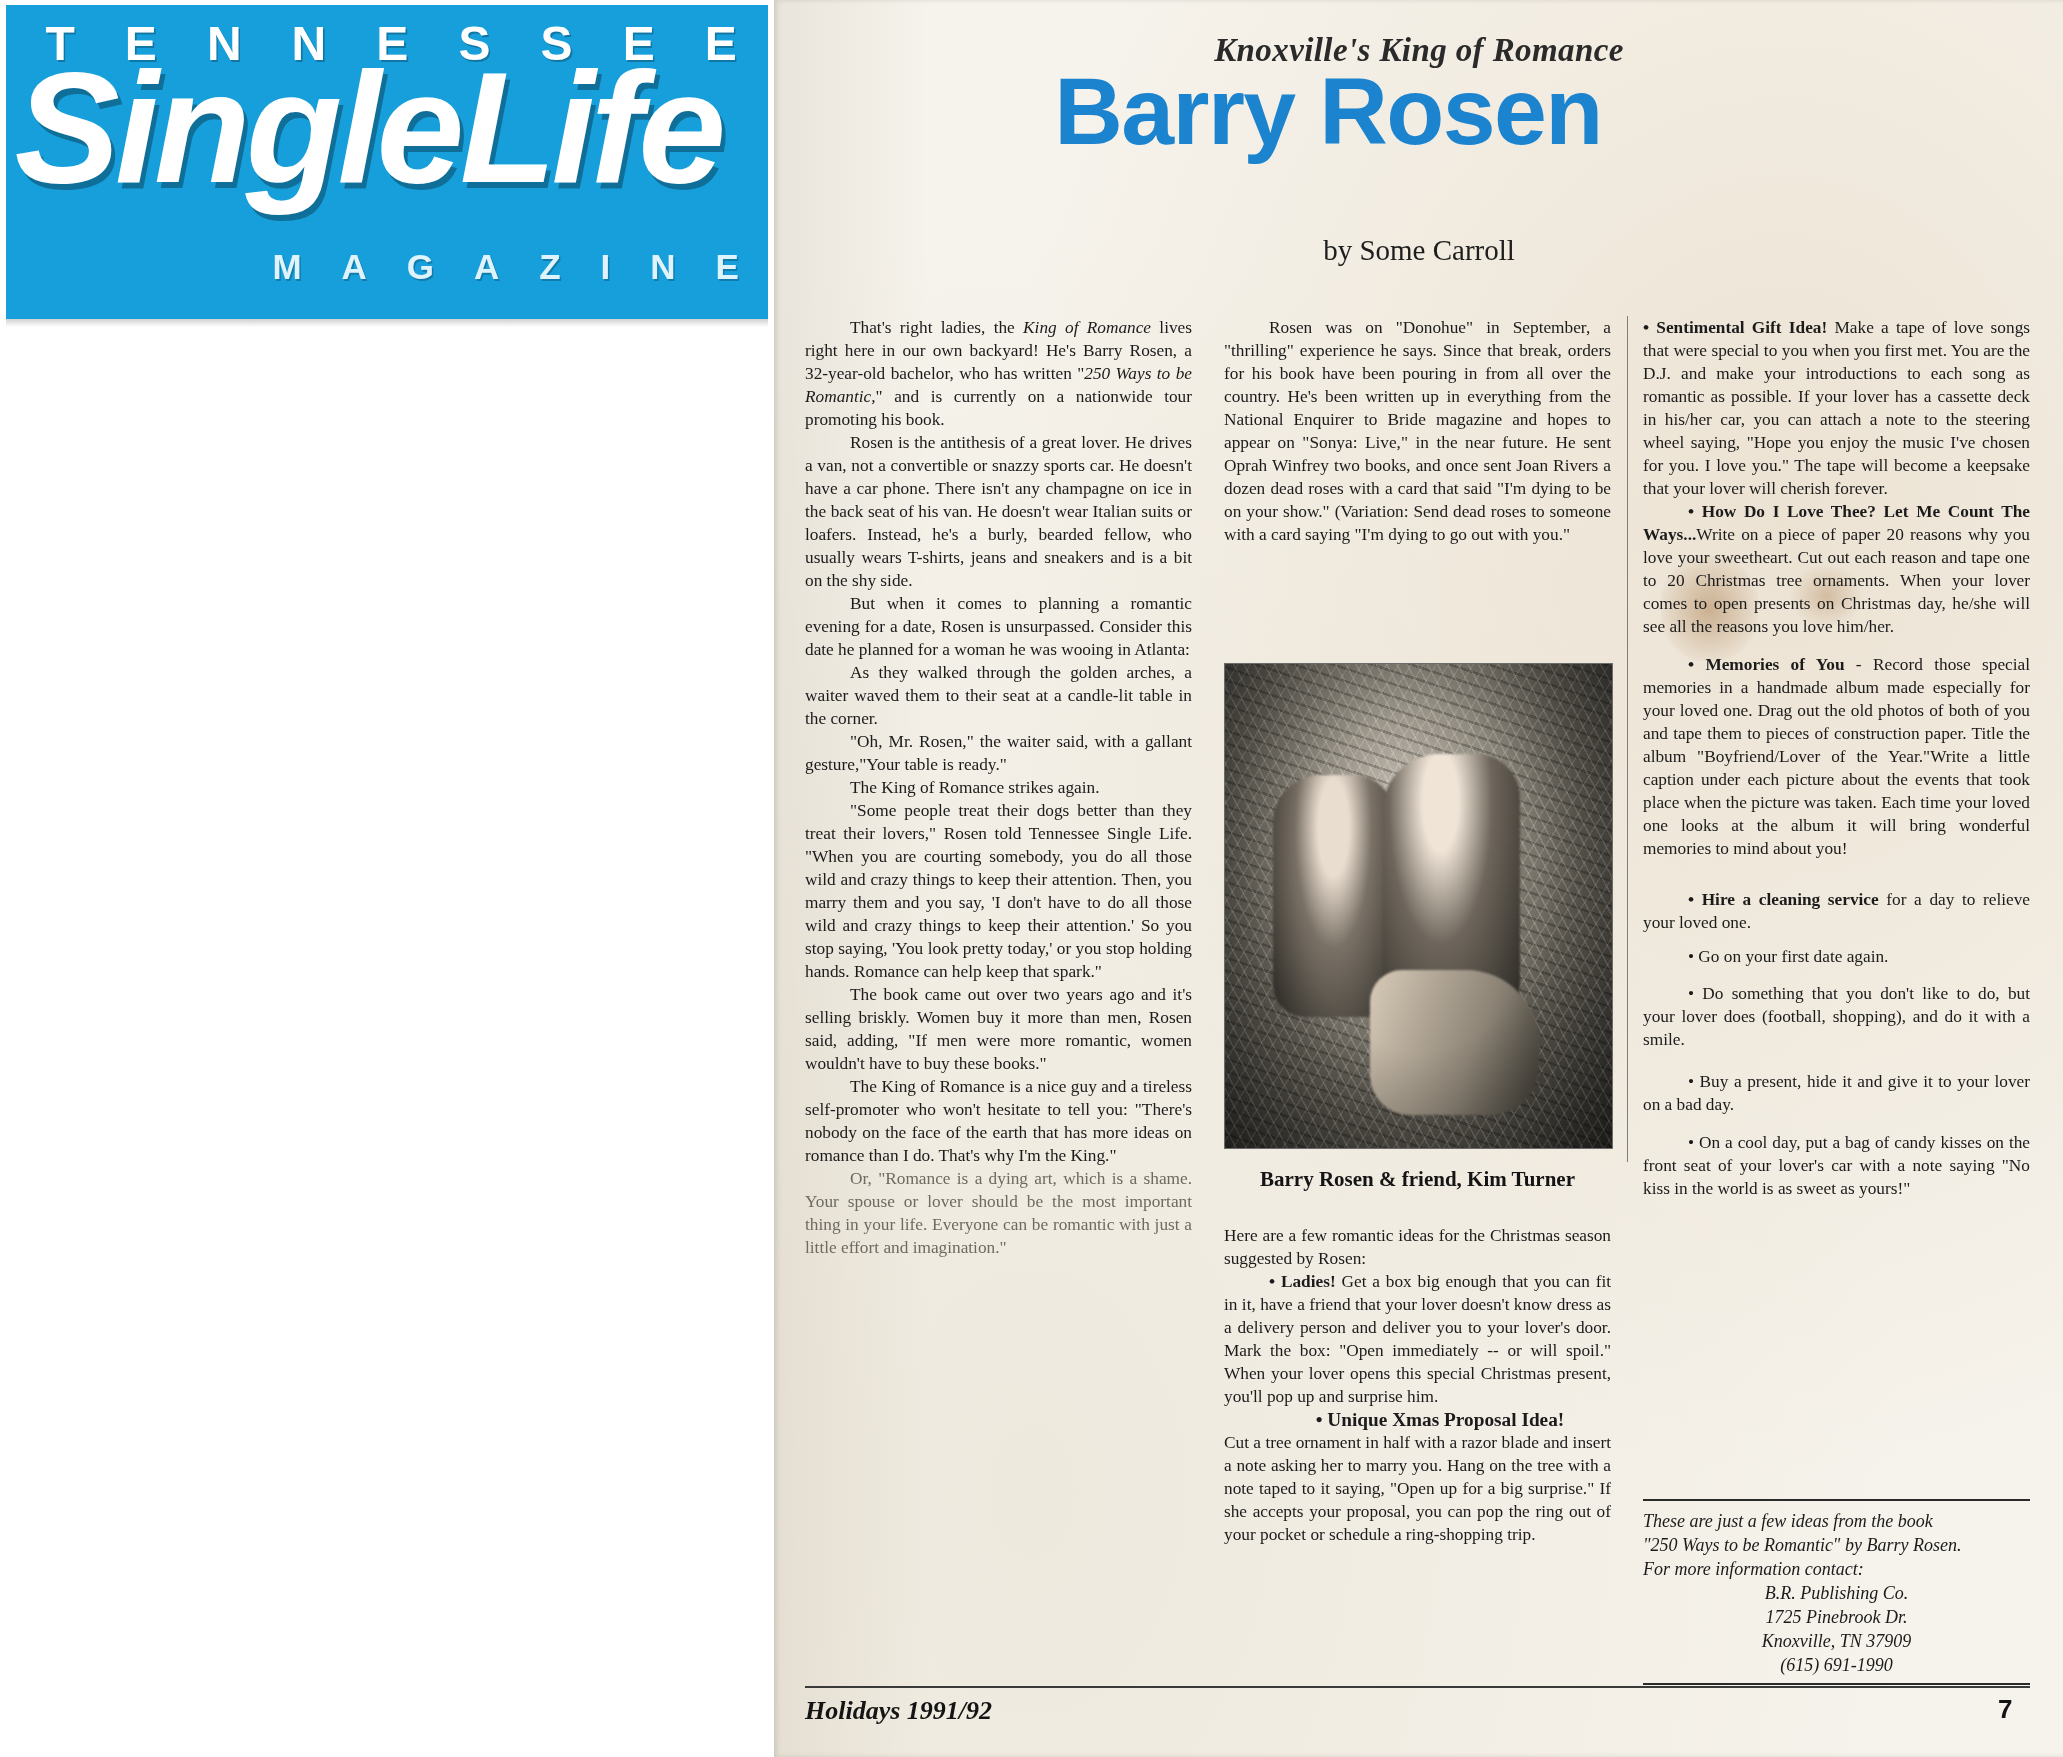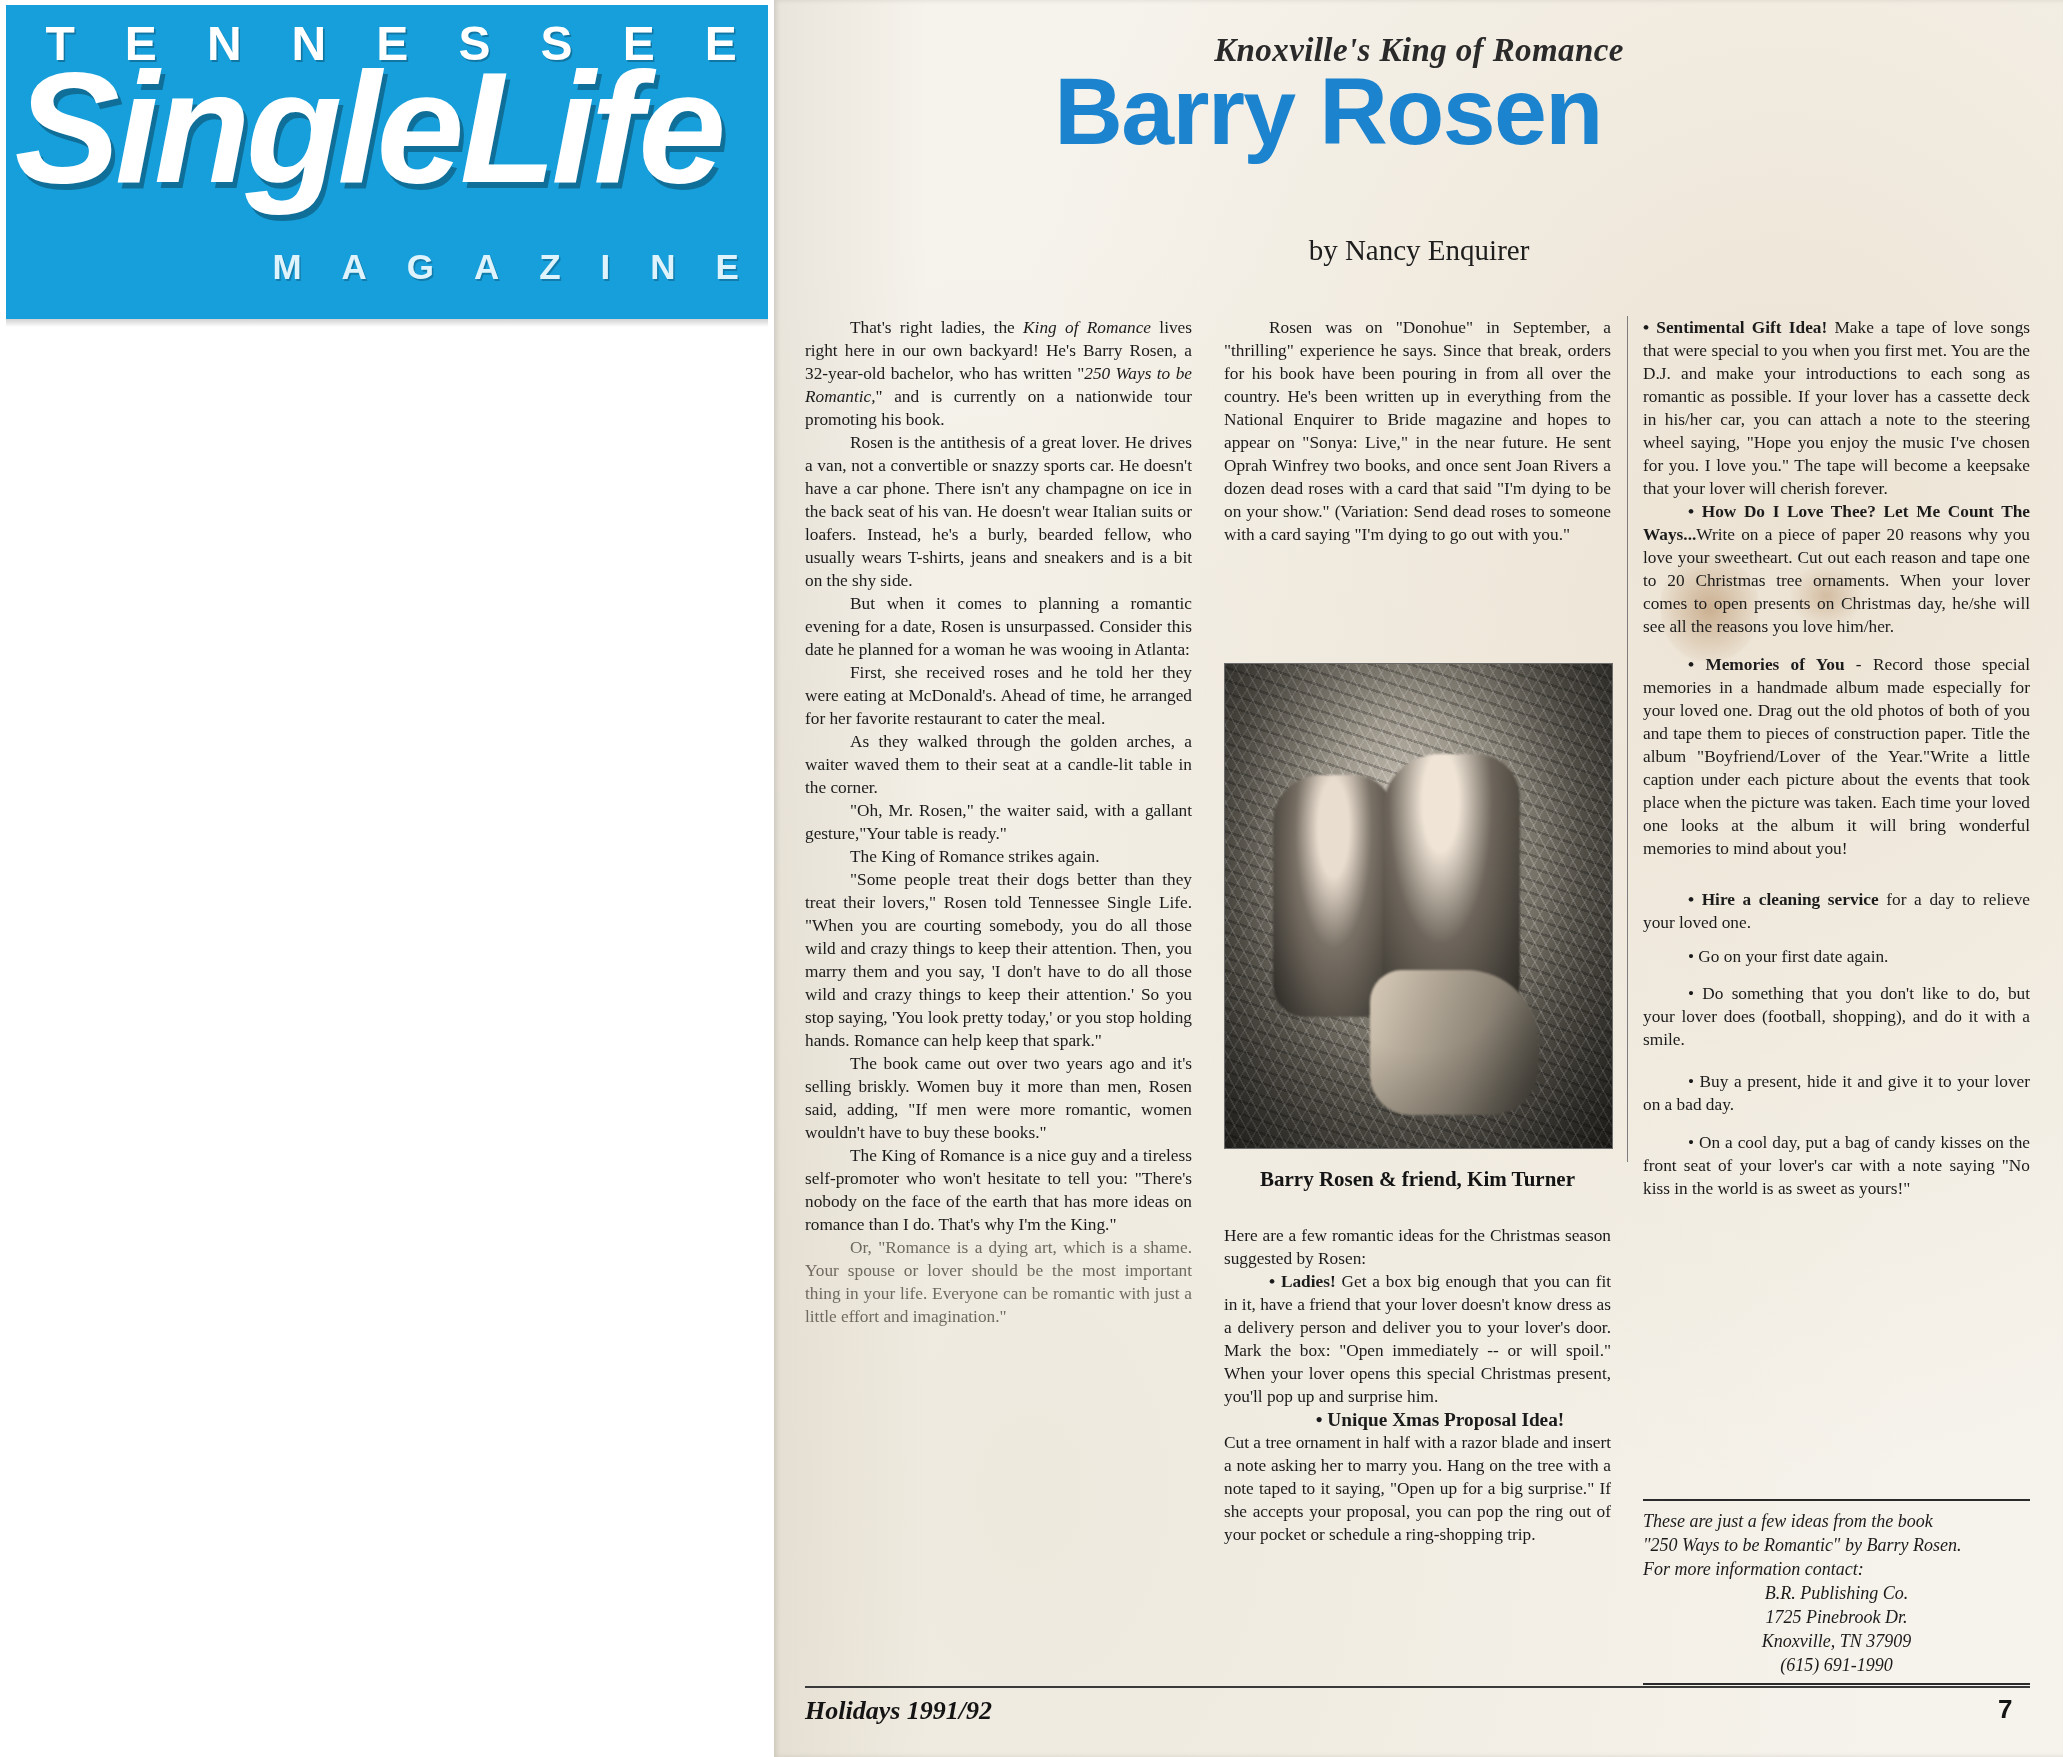--- a/index.html
+++ b/index.html
@@ -371,29 +371,28 @@
     <div id="masthead-shadow"></div>
   </div>
 
   <div id="article">
     <div id="paper-tint"></div>
     <div id="stain1"></div>
     <div id="stain2"></div>
 
     <div id="kicker">Knoxville's King of Romance</div>
     <div id="headline">Barry Rosen</div>
-    <div id="byline">by Nancy Enquirer</div>
+    <div id="byline">by Some Carroll</div>
 
     <div id="rule-23"></div>
 
     <div class="col" id="col1">
       <p>That's right ladies, the <i>King of Romance</i> lives right here in our own backyard! He's Barry Rosen, a 32-year-old bachelor, who has written "<i>250 Ways to be Romantic,</i>" and is currently on a nationwide tour promoting his book.</p>
       <p>Rosen is the antithesis of a great lover. He drives a van, not a convertible or snazzy sports car. He doesn't have a car phone. There isn't any champagne on ice in the back seat of his van. He doesn't wear Italian suits or loafers. Instead, he's a burly, bearded fellow, who usually wears T-shirts, jeans and sneakers and is a bit on the shy side.</p>
       <p>But when it comes to planning a romantic evening for a date, Rosen is unsurpassed. Consider this date he planned for a woman he was wooing in Atlanta:</p>
-      <p>First, she received roses and he told her they were eating at McDonald's. Ahead of time, he arranged for her favorite restaurant to cater the meal.</p>
       <p>As they walked through the golden arches, a waiter waved them to their seat at a candle-lit table in the corner.</p>
       <p>"Oh, Mr. Rosen," the waiter said, with a gallant gesture,"Your table is ready."</p>
       <p>The King of Romance strikes again.</p>
       <p>"Some people treat their dogs better than they treat their lovers," Rosen told Tennessee Single Life. "When you are courting somebody, you do all those wild and crazy things to keep their attention. Then, you marry them and you say, 'I don't have to do all those wild and crazy things to keep their attention.' So you stop saying, 'You look pretty today,' or you stop holding hands. Romance can help keep that spark."</p>
       <p>The book came out over two years ago and it's selling briskly. Women buy it more than men, Rosen said, adding, "If men were more romantic, women wouldn't have to buy these books."</p>
       <p>The King of Romance is a nice guy and a tireless self-promoter who won't hesitate to tell you: "There's nobody on the face of the earth that has more ideas on romance than I do. That's why I'm the King."</p>
       <p class="fade-last">Or, "Romance is a dying art, which is a shame. Your spouse or lover should be the most important thing in your life. Everyone can be romantic with just a little effort and imagination."</p>
     </div>
 
     <div class="col" id="col2">

